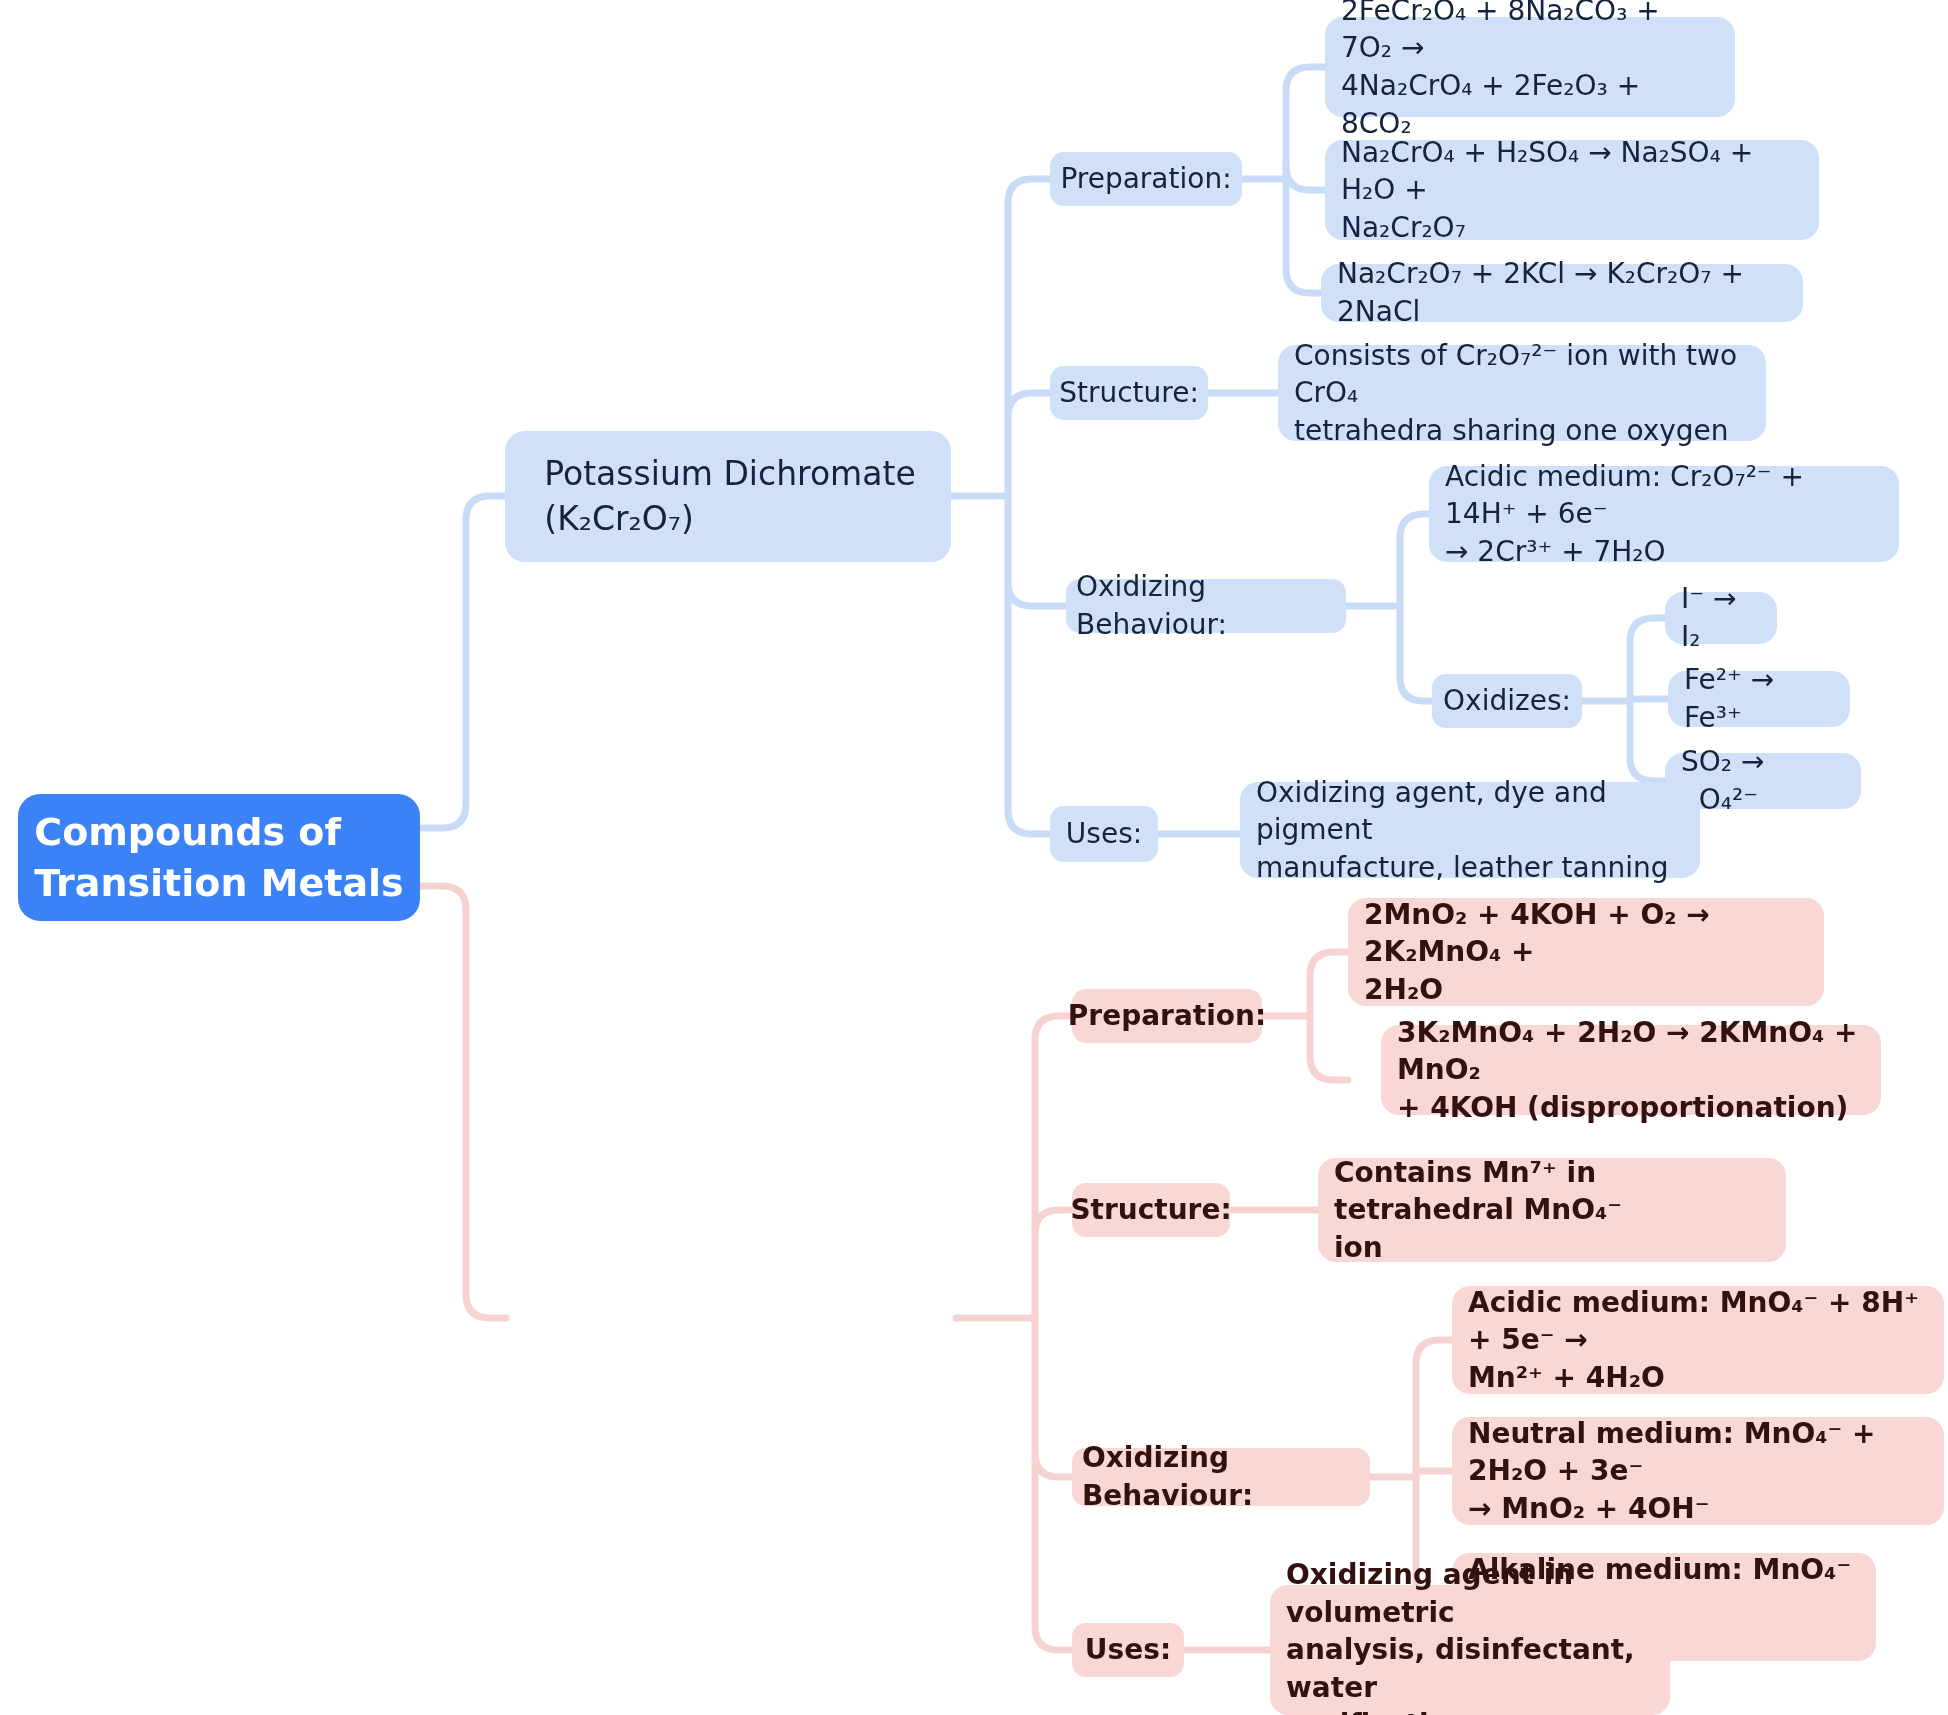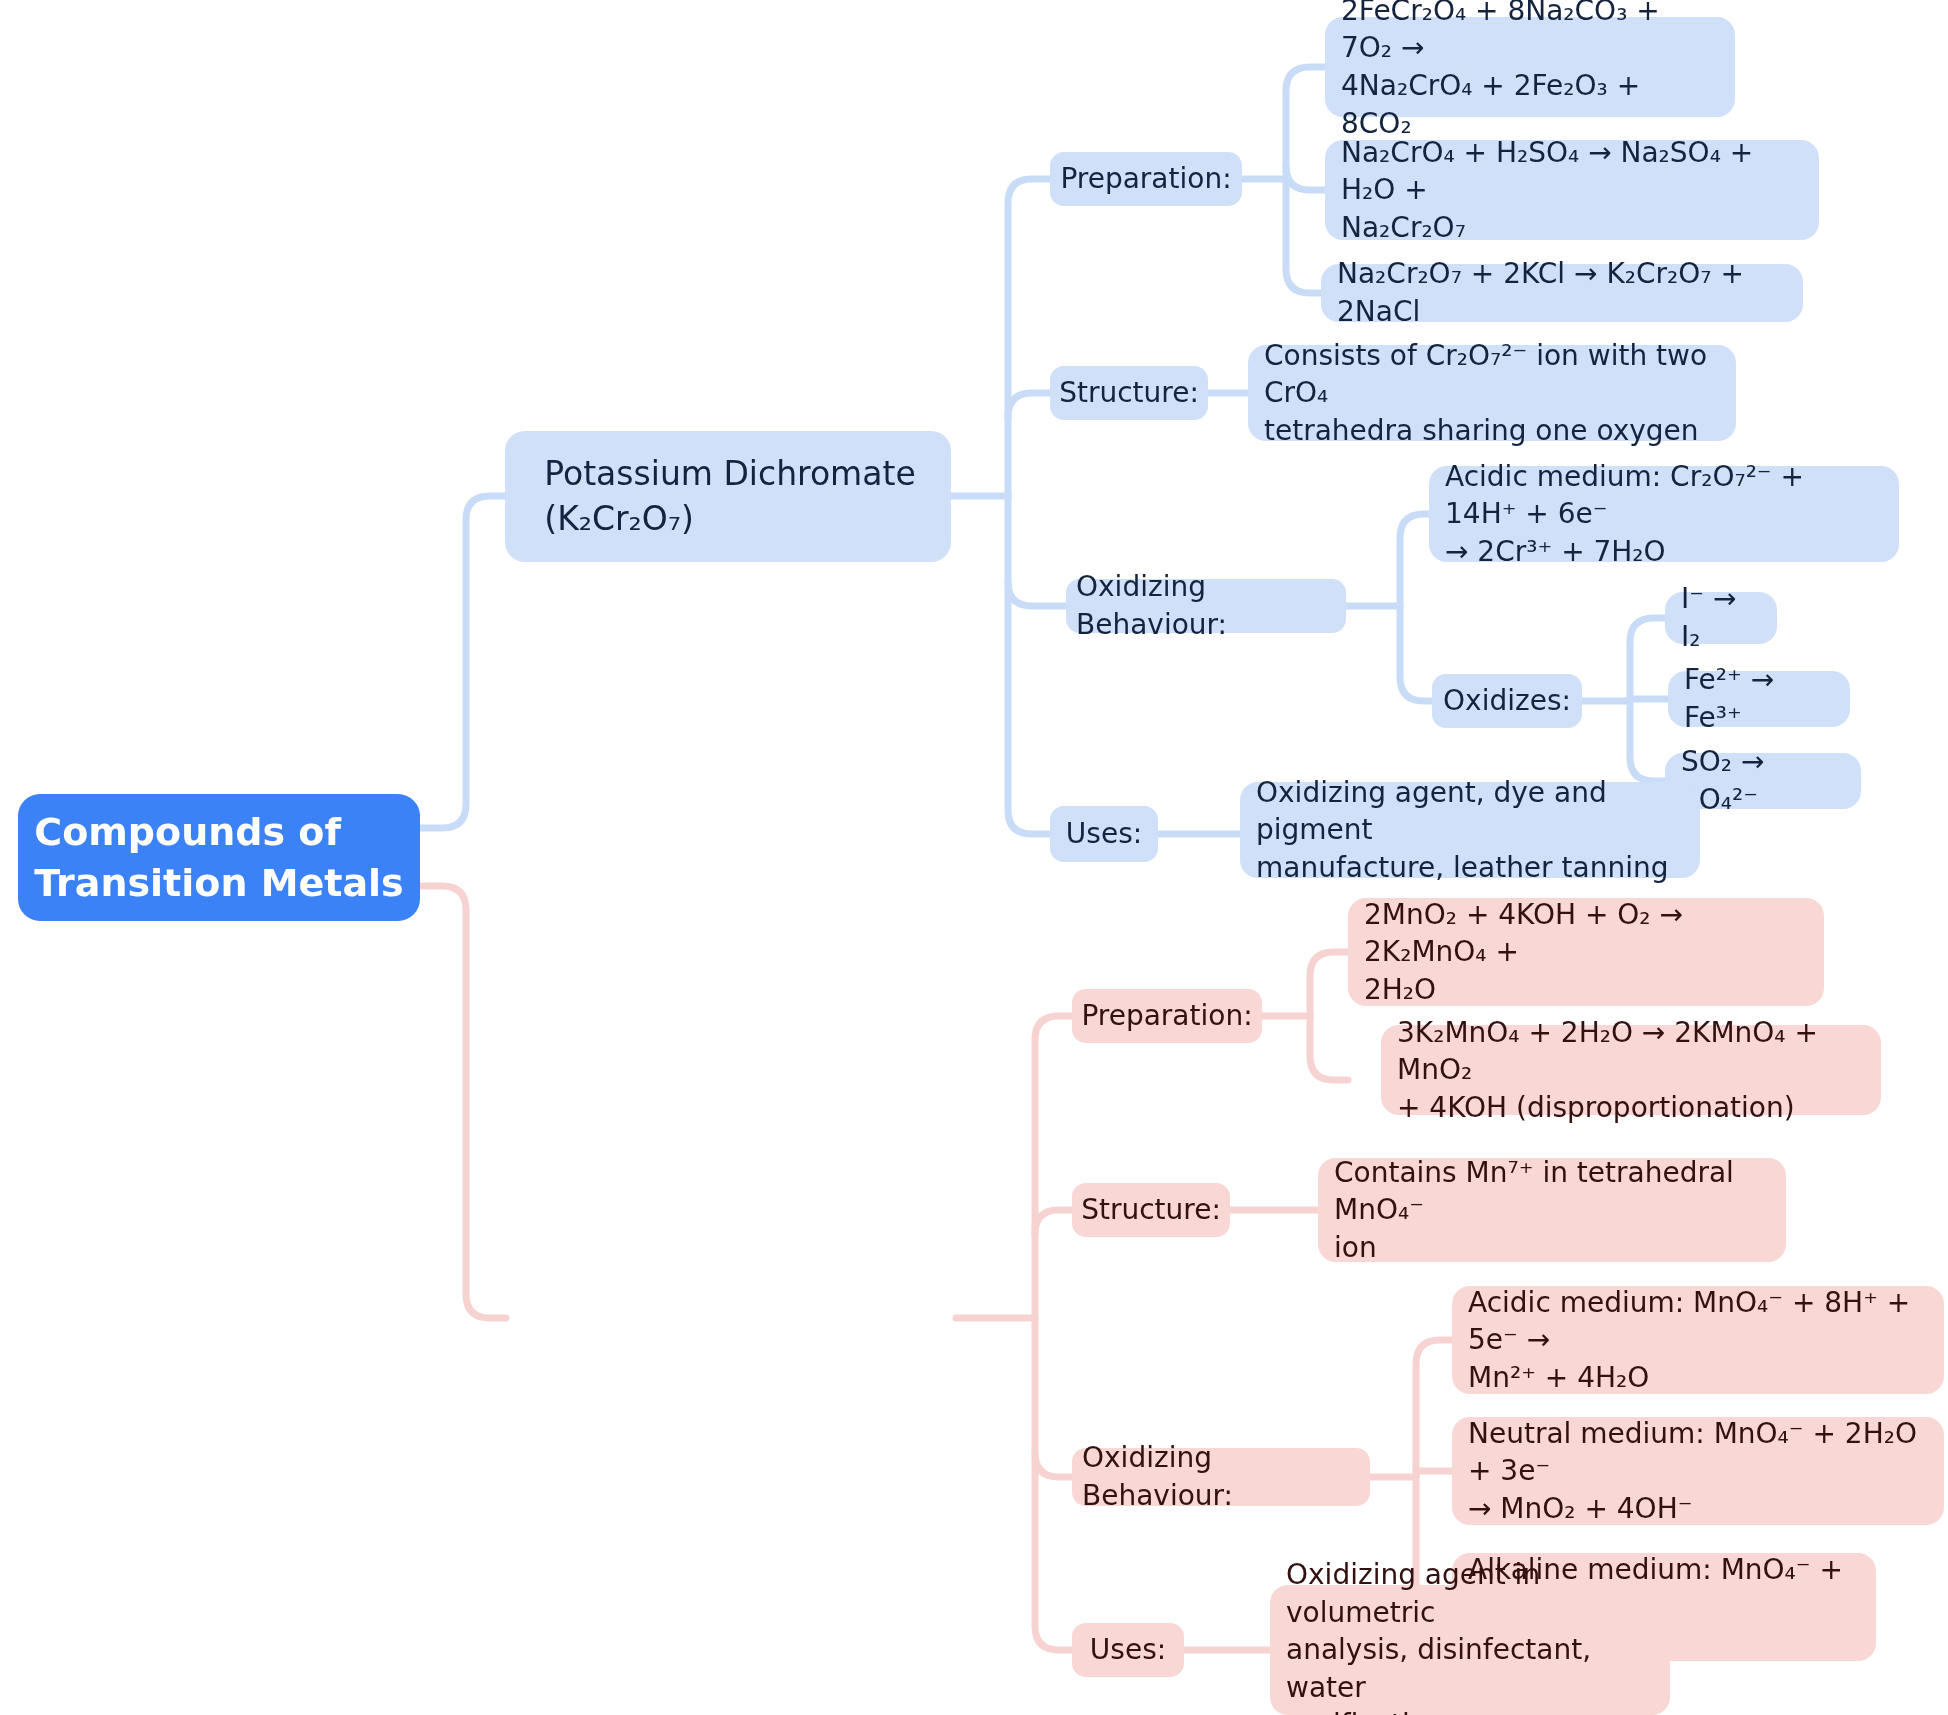--- a/index.html
+++ b/index.html
@@ -7,21 +7,21 @@
     position:relative;width:1948px;height:1715px;background:#ffffff;overflow:hidden;
     font-family:"DejaVu Sans","Liberation Sans",sans-serif;
   }
   svg.links{position:absolute;left:0;top:0;width:1948px;height:1715px;}
   .box{
     position:absolute;display:flex;align-items:center;justify-content:center;
     white-space:pre-line;box-sizing:border-box;
     border-radius:18px;line-height:1.34;padding:6px 16px;
   }
   .blue{background:#cfe0f8;color:#14243e;}
-  .pink{background:#f8d7d5;color:#321110;}
+  .pink{background:#f8d7d5;color:#321110;font-weight:bold;}
   .root{
     background:#3b82f6;color:#ffffff;font-weight:bold;font-size:38px;
     border-radius:22px;line-height:1.32;
   }
   .title{font-size:33px;border-radius:20px;padding-left:20px;}
   .lbl{font-size:28px;border-radius:14px;padding:12px 10px;}
   .txt{font-size:28px;}
   .eq{font-size:28px;}
 </style>
 </head>
@@ -83,21 +83,21 @@
   <div class="box blue eq" style="left:1325px;top:17px;width:410px;height:100px;">2FeCr₂O₄ + 8Na₂CO₃ + 7O₂ →
 4Na₂CrO₄ + 2Fe₂O₃ + 8CO₂</div>
 
   <div class="box blue eq" style="left:1325px;top:140px;width:494px;height:100px;">Na₂CrO₄ + H₂SO₄ → Na₂SO₄ + H₂O +
 Na₂Cr₂O₇</div>
 
   <div class="box blue eq" style="left:1321px;top:264px;width:482px;height:58px;">Na₂Cr₂O₇ + 2KCl → K₂Cr₂O₇ + 2NaCl</div>
 
   <div class="box blue lbl" style="left:1050px;top:366px;width:158px;height:54px;">Structure:</div>
 
-  <div class="box blue txt" style="left:1248px;top:345px;width:488px;height:96px;">Consists of Cr₂O₇²⁻ ion with two CrO₄
+  <div class="box blue txt" style="left:1278px;top:345px;width:488px;height:96px;">Consists of Cr₂O₇²⁻ ion with two CrO₄
 tetrahedra sharing one oxygen</div>
 
   <div class="box blue lbl" style="left:1066px;top:579px;width:280px;height:54px;">Oxidizing Behaviour:</div>
 
   <div class="box blue eq" style="left:1429px;top:466px;width:470px;height:96px;">Acidic medium: Cr₂O₇²⁻ + 14H⁺ + 6e⁻
 → 2Cr³⁺ + 7H₂O</div>
 
   <div class="box blue lbl" style="left:1432px;top:674px;width:150px;height:54px;">Oxidizes:</div>
 
   <div class="box blue eq" style="left:1665px;top:592px;width:112px;height:52px;">I⁻ → I₂</div>

